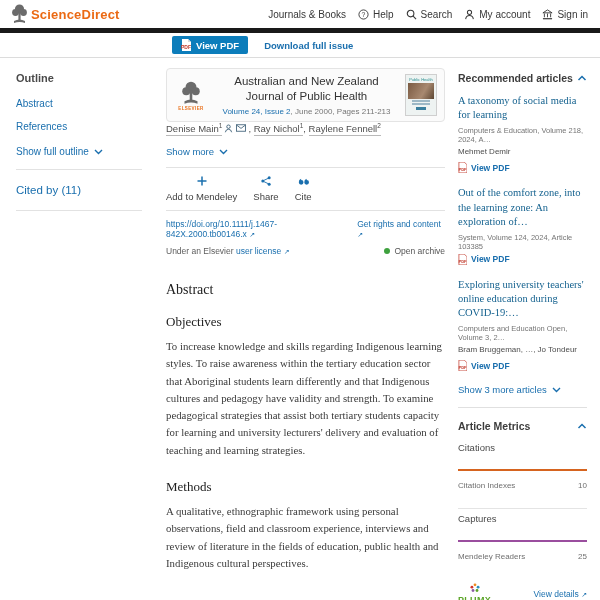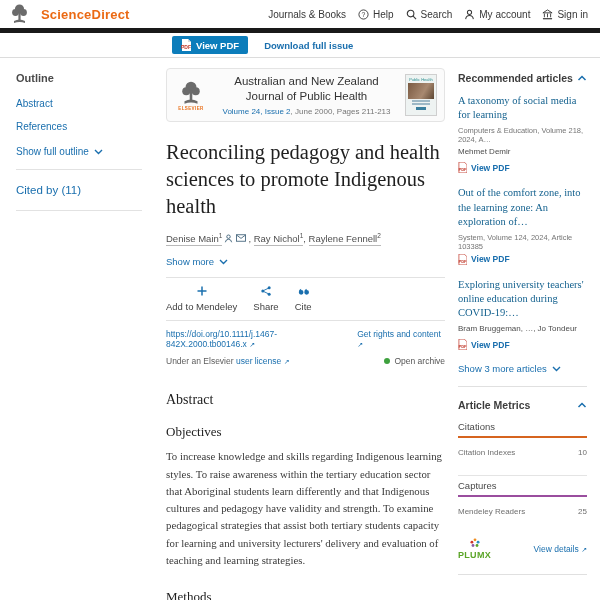--- a/index.html
+++ b/index.html
@@ -2,21 +2,21 @@
 <html><head>
 <meta charset="utf-8">
 <style>
   * { margin:0; padding:0; box-sizing:border-box; }
   html,body { width:600px; height:600px; overflow:hidden; background:#fff;
     font-family:"Liberation Sans", sans-serif; color:#2e2e2e; }
   a { text-decoration:none; cursor:pointer; }
 
   
   .topbar { height:28px; display:flex; align-items:center; justify-content:space-between; padding:0 12px 0 10px; background:#fff; }
-  .brand { display:flex; align-items:center; gap:12px; }
+  .brand { display:flex; align-items:center; gap:2px; }
   .brand-name { color:#eb6a14; font-size:13px; font-weight:bold; letter-spacing:.2px; }
   .topnav { display:flex; align-items:center; gap:12px; font-size:10px; color:#383838; }
   .topnav .item { display:flex; align-items:center; gap:4px; cursor:pointer; }
   .blackbar { height:5px; background:#191919; }
 
   
   .toolbar { height:25px; display:flex; align-items:center; gap:16px; padding-left:172px; border-bottom:1px solid #dcdcdc; }
   .viewpdf-btn { display:flex; align-items:center; gap:5px; background:#0c7dbb; color:#fff; font-size:9.5px; font-weight:bold; padding:3px 9px; border-radius:2px; border:none; cursor:pointer; }
   .dl-issue { font-size:9.5px; color:#1a6fae; font-weight:bold; }
 
@@ -75,21 +75,21 @@
   
   .panel-h { display:flex; justify-content:space-between; align-items:center; margin-bottom:10px; }
   .panel-h .ph { font-size:10.5px; font-weight:bold; color:#3d3d3d; }
   .rec-art { margin-bottom:13px; }
   .rec-title { font-family:"Liberation Serif", serif; font-size:10.5px; line-height:1.35; color:#15628f; display:block; margin-bottom:4px; }
   .rec-src { font-size:7.5px; color:#757575; margin-bottom:3px; }
   .rec-auth { font-size:8px; color:#4d4d4d; margin-bottom:6px; }
   .vpdf { display:flex; align-items:center; gap:4px; font-size:8.5px; color:#1a6fae; font-weight:bold; cursor:pointer; }
   .show3 { display:flex; align-items:center; gap:5px; font-size:9.5px; color:#1a6fae; margin:4px 0 12px; cursor:pointer; }
   .rrule { border:none; border-top:1px solid #e0e0e0; margin:0 0 12px; }
-  .metric-label { font-size:9.5px; color:#4a4a4a; padding-bottom:4px; margin-bottom:0; }
+  .metric-label { font-size:9.5px; color:#4a4a4a; padding-bottom:16px; margin-bottom:0; }
   .mgroup { margin-bottom:4px; }
   .mline { height:2px; margin-bottom:6px; }
   .mrow { display:flex; justify-content:space-between; font-size:8px; color:#6f6f6f; padding:4px 0 18px; }
   .plumx-row { display:flex; justify-content:space-between; align-items:center; margin:4px 0 14px; }
   .plumx { display:flex; align-items:center; gap:2px; font-size:9px; font-weight:bold; color:#5ba528; letter-spacing:.3px;flex-direction:column; }
   .vdetails { font-size:8.5px; color:#1a6fae; }
   svg { display:block; }
 </style>
 </head>
 <body>
@@ -212,21 +212,20 @@
       </div>
       <div class="cover">
         <div class="ct">Public Health</div>
         <div class="photo"></div>
         <div class="l1"></div>
         <div class="l2"></div>
         <div class="l3"></div>
       </div>
     </div>
 
-    <h1 class="title">Reconciling pedagogy and health sciences to promote Indigenous health</h1>
 
     <div class="authors">
       <span class="auth"><span>Denise Main</span><sup>1</sup></span><span class="a-icons">
           <span>
             <svg width="9" height="9" viewBox="0 0 12 12">
               <circle cx="6" cy="3.6" r="2.3" fill="none" stroke="#4a6a80" stroke-width="1.3"></circle>
               <path d="M1.8 11 q0.6-4 4.2-4 q3.6 0 4.2 4" fill="none" stroke="#4a6a80" stroke-width="1.3"></path>
             </svg>
           </span>
           <span>
@@ -343,20 +342,21 @@
               <path d="M1 0 h6 l3 3 v9 h-9 z" fill="#fff" stroke="#c0392b" stroke-width="0.8"></path>
               <text x="5" y="9.5" font-size="4.6" text-anchor="middle" fill="#c0392b" font-family="Liberation Sans" font-weight="bold">PDF</text>
             </svg>
         </span>
         <span>View PDF</span>
       </div>
     </div>
 
     <div class="rec-art">
       <a class="rec-title">Exploring university teachers' online education during COVID-19:…</a>
+      <div class="rec-src">Computers and Education Open, Volume 3, 2…</div>
       <div class="rec-auth">Bram Bruggeman, …, Jo Tondeur</div>
       <div class="vpdf">
         <span>
           <svg width="9" height="11" viewBox="0 0 10 12">
               <path d="M1 0 h6 l3 3 v9 h-9 z" fill="#fff" stroke="#c0392b" stroke-width="0.8"></path>
               <text x="5" y="9.5" font-size="4.6" text-anchor="middle" fill="#c0392b" font-family="Liberation Sans" font-weight="bold">PDF</text>
             </svg>
         </span>
         <span>View PDF</span>
       </div>

